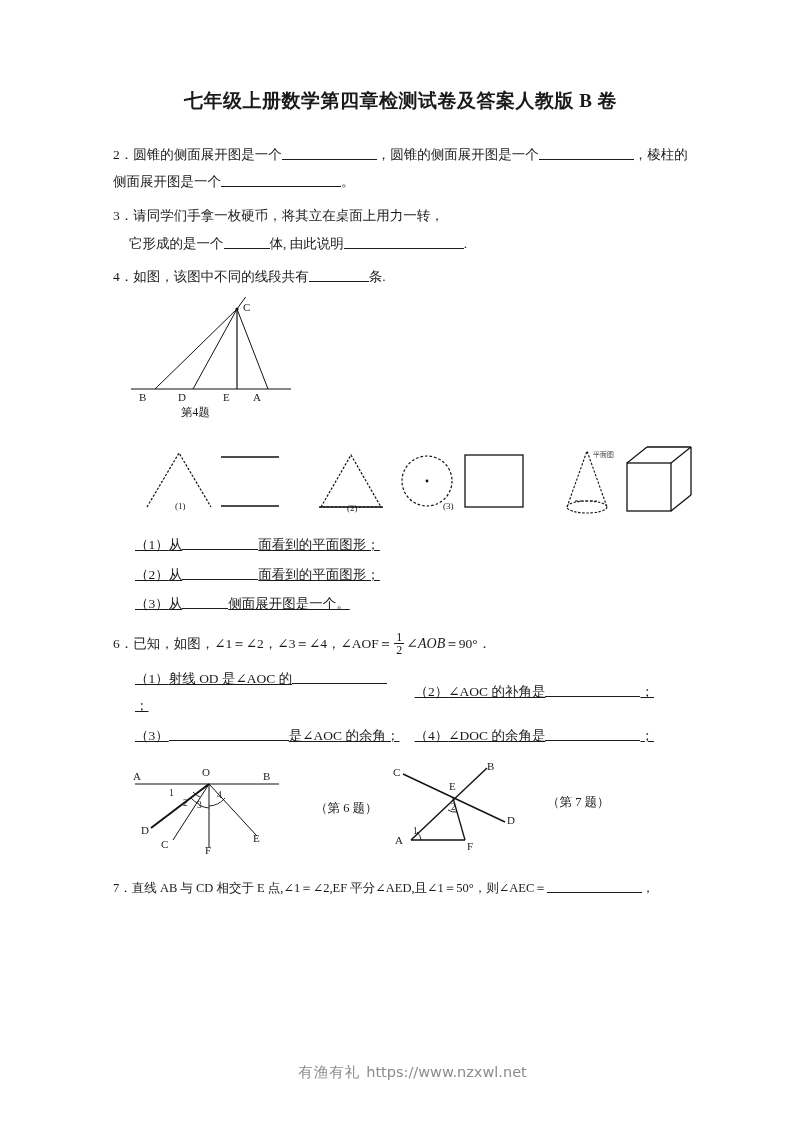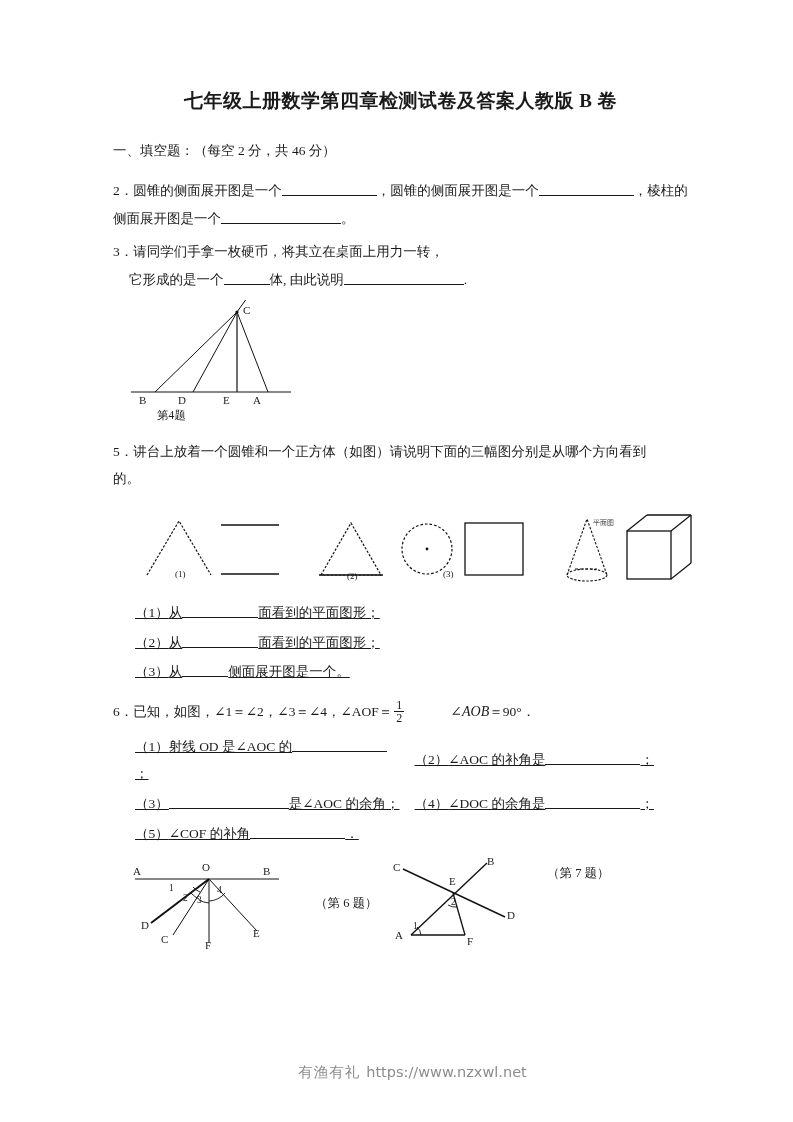--- a/index.html
+++ b/index.html
@@ -75,21 +75,21 @@
   .frac {
     display: inline-block;
     vertical-align: -0.52em;
     text-align: center;
     font-size: 12px;
     line-height: 1.05;
     margin: 0 2px;
   }
   .frac .num { display: block; padding: 0 2px; }
   .frac .den { display: block; border-top: 1px solid #1a1a1a; padding: 0 2px; }
-  .ital { font-style: italic; font-size: 14px; margin-left: 44px; }
+  .ital { font-style: italic; font-size: 14px; }
 
   
   .fig-wrap { position: relative; }
   .fig-cap {
     font-size: 11.5px;
     text-align: center;
   }
   .fig-label {
     position: absolute;
     font-size: 11px;
@@ -123,58 +123,56 @@
   .sp { display:inline-block; width:6px; }
 </style>
 </head>
 <body>
 
 <div class="page">
   <div class="content">
 
     <h1 class="doc-title">七年级上册数学第四章检测试卷及答案人教版 B 卷</h1>
 
-    <p class="sec-head">一、填空题：（每空 2 分，共 46 分）</p>
 
 
     <p class="q">
       <span>2．</span><span>圆锥的侧面展开图是一个</span><span class="bl bl-xl"></span><span>，圆锥的侧面展开图是一个</span><span class="bl bl-xl"></span><span>，棱柱的</span><br>
       <span>侧面展开图是一个</span><span class="bl bl-xxl"></span><span>。</span>
     </p>
 
     <p class="q">
       <span>3．</span><span>请同学们手拿一枚硬币，将其立在桌面上用力一转，</span><br>
       <span style="display:inline-block;width:16px"></span><span>它形成的是一个</span><span class="bl bl-s"></span><span>体, 由此说明</span><span class="bl bl-xxl"></span><span>.</span>
     </p>
 
+    <p class="q">
+      <span>4．</span><span>如图，该图中不同的线段共有</span><span class="bl bl-m"></span><span>条.</span>
+    </p>
 
     <div class="fig-wrap" id="fig4">
       <svg width="200" height="108" viewBox="0 0 200 108" style="position:absolute;left:12px;top:0">
 
         <line x1="6" y1="92" x2="166" y2="92" stroke="#111" stroke-width="1.1"></line>
 
         <line x1="112" y1="12" x2="122" y2="-2" stroke="#111" stroke-width="1"></line>
         <line x1="112" y1="12" x2="30" y2="92" stroke="#111" stroke-width="1"></line>
         <line x1="112" y1="12" x2="68" y2="92" stroke="#111" stroke-width="1"></line>
         <line x1="112" y1="12" x2="112" y2="92" stroke="#111" stroke-width="1.2"></line>
         <line x1="112" y1="12" x2="143" y2="92" stroke="#111" stroke-width="1"></line>
         <circle cx="112" cy="12" r="1.6" fill="#111"></circle>
       </svg>
       <span class="fig-label" style="left:130px;top:4px">C</span>
       <span class="fig-label" style="left:26px;top:94px">B</span>
       <span class="fig-label" style="left:65px;top:94px">D</span>
       <span class="fig-label" style="left:110px;top:94px">E</span>
       <span class="fig-label" style="left:140px;top:94px">A</span>
-      <span class="fig-cap" style="position:absolute;left:44px;top:108px">第4题</span>
+      <span class="fig-cap" style="position:absolute;left:68px;top:108px">第4题</span>
     </div>
 
-    <p class="q">
-      <span>5．</span><span>讲台上放着一个圆锥和一个正方体（如图）请说明下面的三幅图分别是从哪个方向看到</span><br>
-      <span>的。</span>
-    </p>
 
     <div class="fig-wrap" id="fig5">
       <svg width="560" height="82" viewBox="0 0 560 82" style="position:absolute;left:22px;top:0">
 
         <path d="M12 72 L44 18 L76 72" fill="none" stroke="#111" stroke-width="1.2" stroke-dasharray="2.4 1.6"></path>
         <line x1="86" y1="22" x2="144" y2="22" stroke="#111" stroke-width="1.6"></line>
         <line x1="86" y1="71" x2="144" y2="71" stroke="#111" stroke-width="1.6"></line>
 
         <path d="M186 72 L216 20 L246 72 Z" fill="none" stroke="#111" stroke-width="1.2" stroke-dasharray="2.4 1.6"></path>
         <line x1="184" y1="72" x2="248" y2="72" stroke="#111" stroke-width="1.6"></line>
@@ -237,23 +235,20 @@
         </td>
         <td style="padding:0">
           <p class="sub" style="padding-left:14px">
             <span>（4）</span><span>∠DOC 的余角是</span><span class="bl bl-xl"></span><span>；</span>
           </p>
         </td>
       </tr>
     </tbody>
       </table>
 
-    <p class="sub">
-      <span>（5）</span><span>∠COF 的补角</span><span class="bl bl-xl"></span><span>．</span>
-    </p>
 
     <div class="fig-wrap" id="fig67">
 
       <svg width="190" height="92" viewBox="0 0 190 92" style="position:absolute;left:16px;top:2px">
         <line x1="6" y1="24" x2="150" y2="24" stroke="#111" stroke-width="1.2"></line>
 
         <line x1="80" y1="24" x2="22" y2="68" stroke="#111" stroke-width="2"></line>
         <line x1="80" y1="24" x2="44" y2="80" stroke="#111" stroke-width="1"></line>
         <line x1="80" y1="24" x2="80" y2="88" stroke="#111" stroke-width="1"></line>
         <line x1="80" y1="24" x2="128" y2="76" stroke="#111" stroke-width="1"></line>
@@ -290,22 +285,25 @@
         <path d="M53 50 A14 14 0 0 0 62 52" fill="none" stroke="#111" stroke-width="0.9"></path>
       </svg>
       <span class="fig-label" style="left:280px;top:8px">C</span>
       <span class="fig-label" style="left:374px;top:2px">B</span>
       <span class="fig-label" style="left:336px;top:22px">E</span>
       <span class="fig-label" style="left:394px;top:56px">D</span>
       <span class="fig-label" style="left:282px;top:76px">A</span>
       <span class="fig-label" style="left:354px;top:82px">F</span>
       <span class="fig-label" style="left:300px;top:68px;font-size:9.5px">1</span>
       <span class="fig-label" style="left:338px;top:44px;font-size:9.5px">2</span>
-      <span class="fig-note" style="left:434px;top:12px">（第 7 题）</span>
+      <span class="fig-note" style="left:434px;top:36px">（第 7 题）</span>
     </div>
 
+    <p class="q" style="margin-top:22px;font-size:12.5px">
+      <span>7．</span><span>直线 AB 与 CD 相交于 E 点,∠1＝∠2,EF 平分∠AED,且∠1＝50°，则∠AEC＝</span><span class="bl bl-xl"></span><span>，</span>
+    </p>
 
   </div>
 
   <div class="footer">
     <span class="cn">有渔有礼</span><span class="sp"></span><span>https://www.nzxwl.net</span>
   </div>
 </div>
 
 </body></html>

